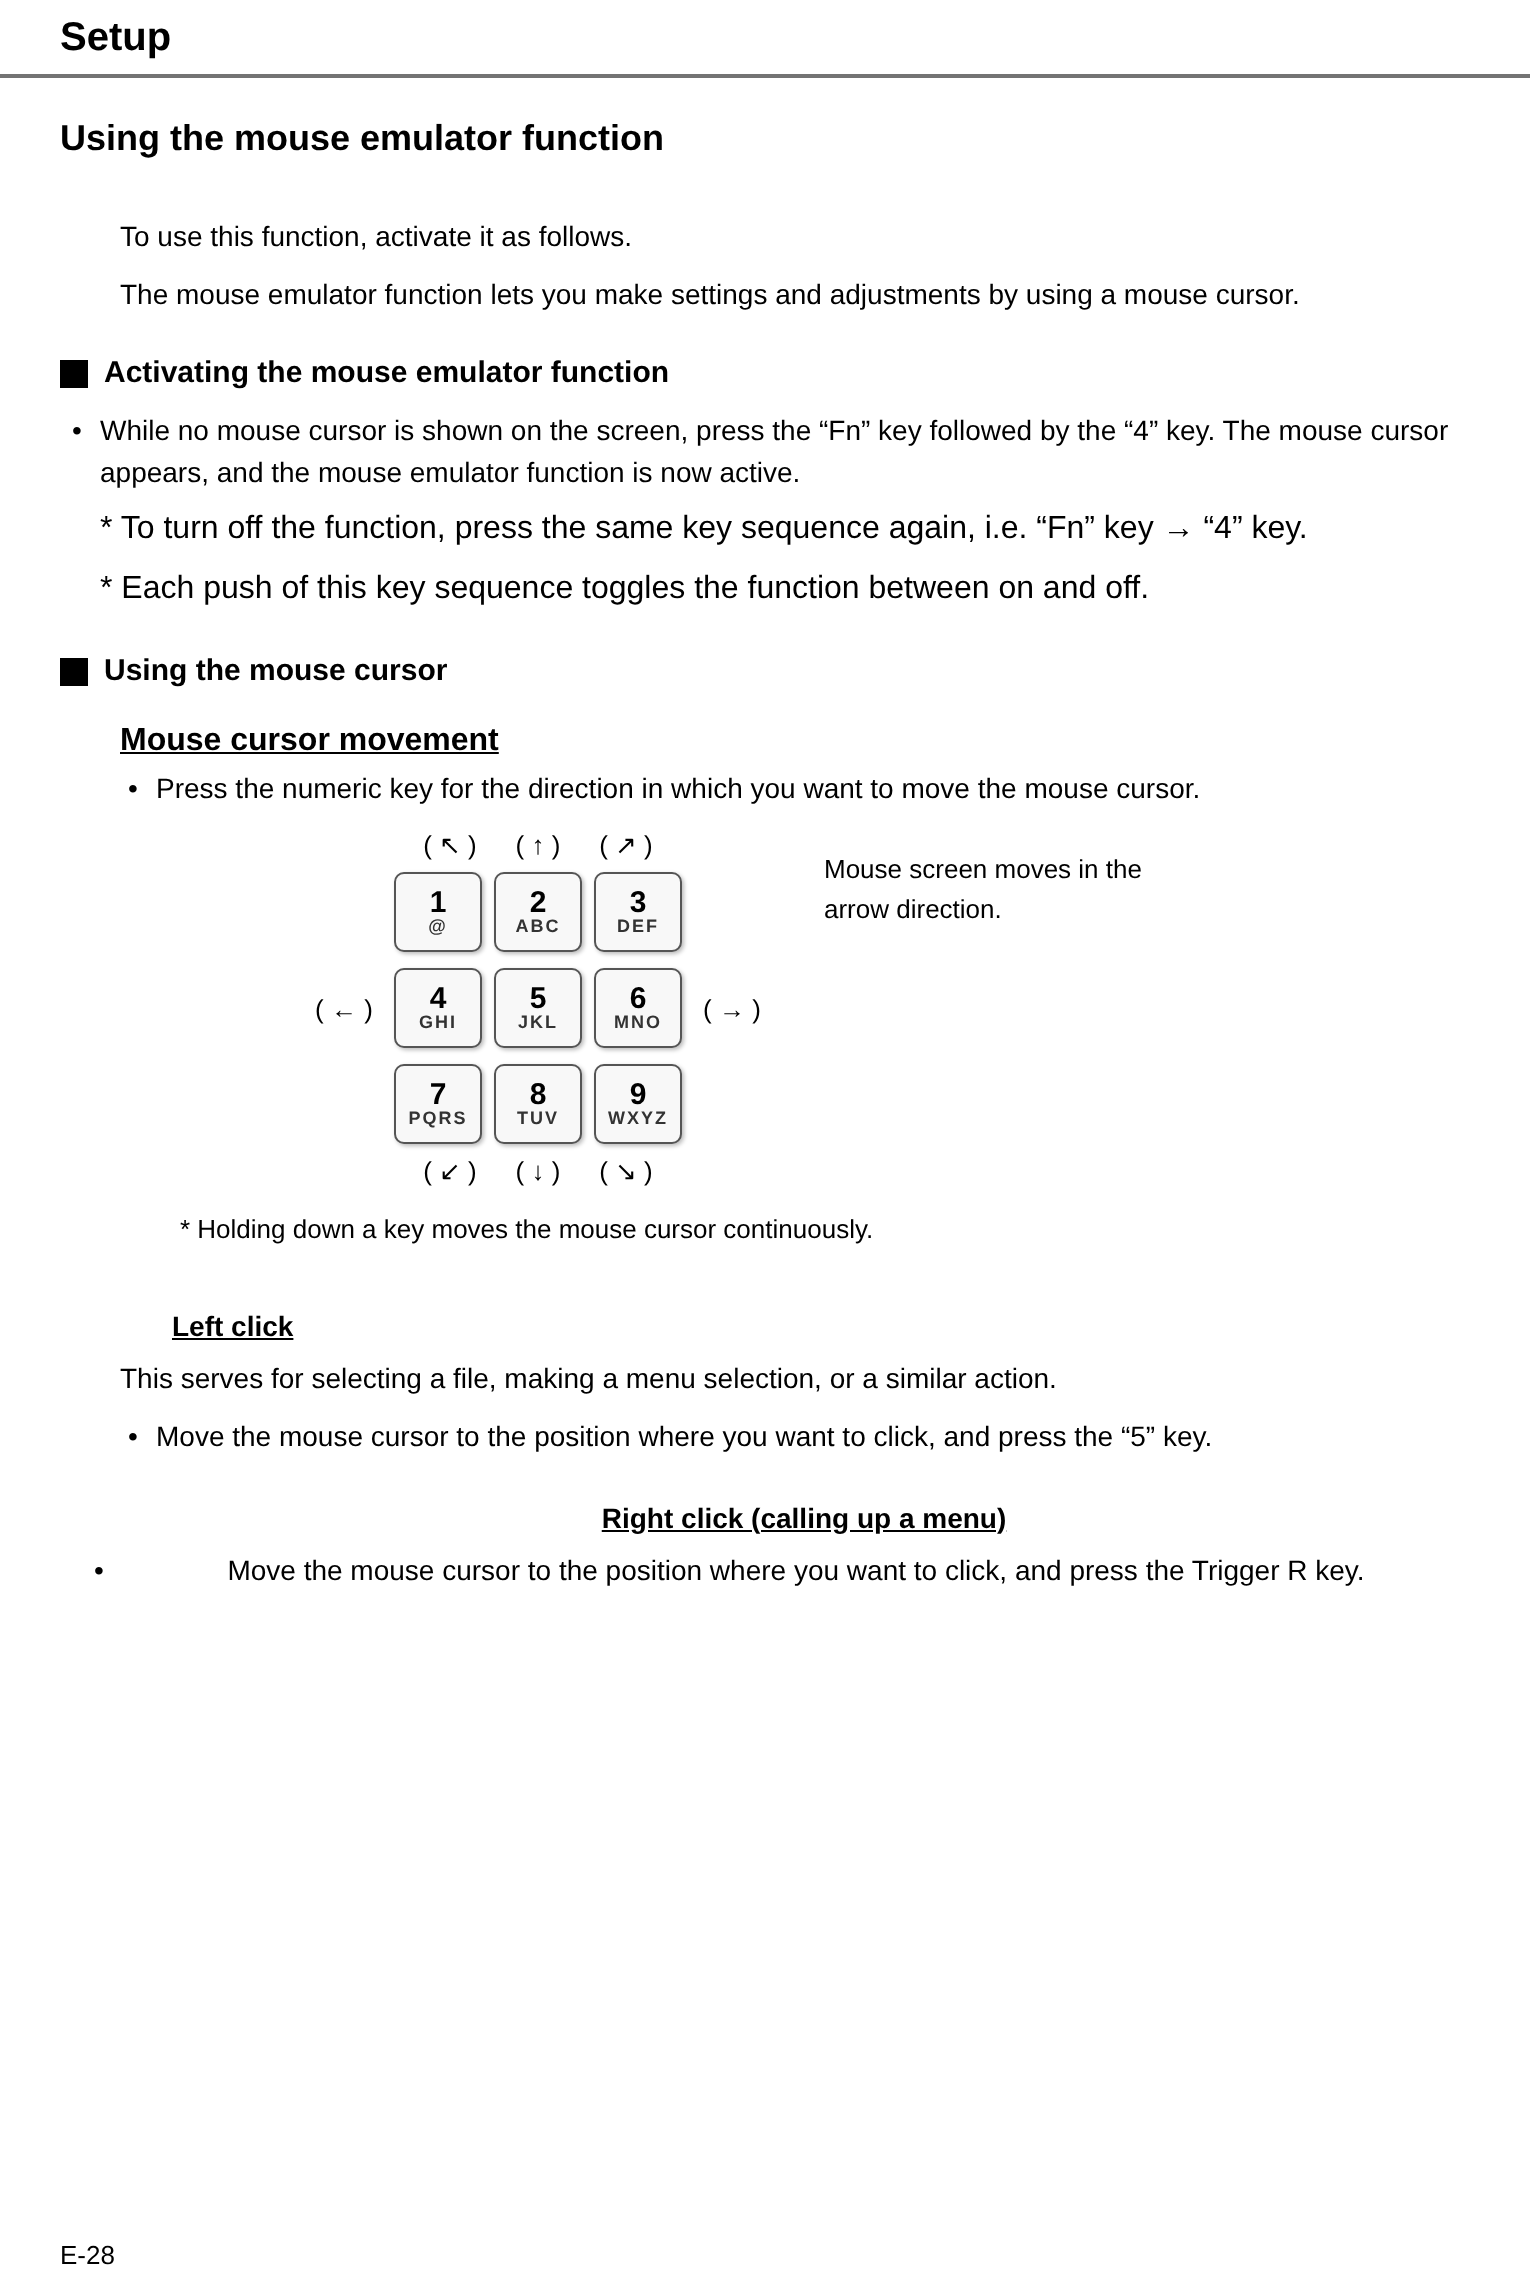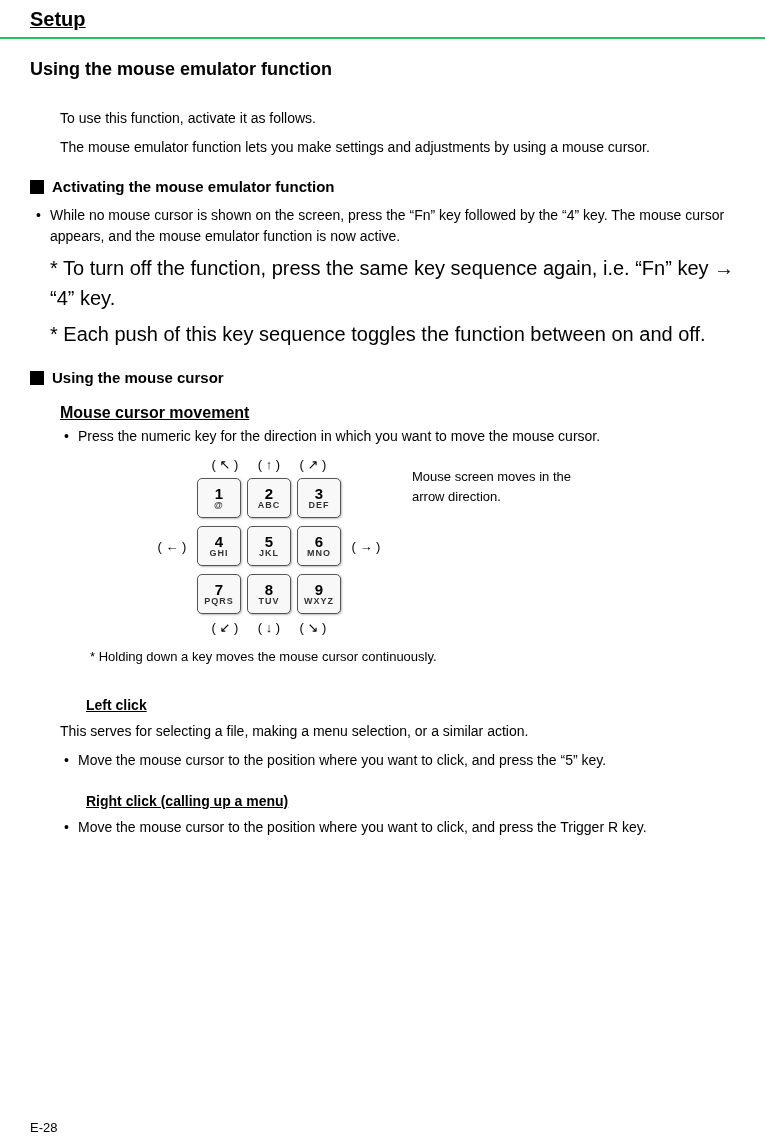--- a/index.html
+++ b/index.html
@@ -16,24 +16,23 @@
       min-height: 1145px;
       padding: 0;
     }
     .page-container {
       width: 765px;
       min-height: 1145px;
       padding: 0 0 40px 0;
       position: relative;
     }
     .page-header {
-      border-bottom: 2px solid #22c55e;
+      border-bottom: 2px solid #737373;
       padding: 8px 30px 6px 30px;
       margin-bottom: 20px;
-      text-decoration: underline;
     }
     .page-header-title {
       font-size: 20px;
       font-weight: bold;
     }
     .content {
       padding: 0 30px 0 30px;
     }
     .section-title {
       font-size: 18px;
@@ -73,21 +72,21 @@
       position: relative;
     }
     .bullet-item::before {
       content: "•";
       position: absolute;
       left: -14px;
     }
     .note-item {
       margin-left: 20px;
       margin-bottom: 6px;
-      font-size: 20px;
+      font-size: 16px;
       line-height: 1.5;
     }
     .note-item::before {
       content: "* ";
     }
     .sub-subsection {
       margin-top: 18px;
       margin-left: 30px;
     }
     .sub-subsection-title {
@@ -155,21 +154,22 @@
     }
     .holding-note::before {
       content: "* ";
     }
     .left-click-section {
       margin-top: 30px;
       margin-left: 30px;
     }
     .right-click-section {
       margin-top: 22px;
-      margin-left: 30px;
+      margin-left: 13px;
+      text-align: center;
     }
     .underline-title {
       font-size: 14px;
       font-weight: bold;
       text-decoration: underline;
       margin-bottom: 8px;
       padding-left: 26px;
     }
     .page-footer {
       position: absolute;

